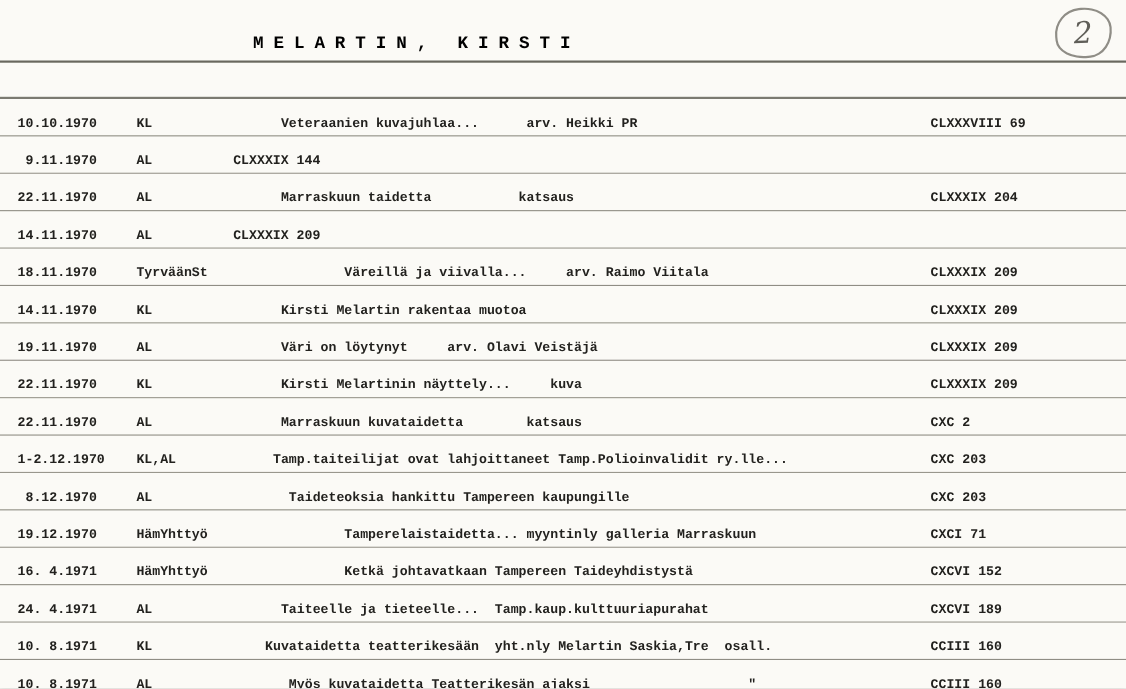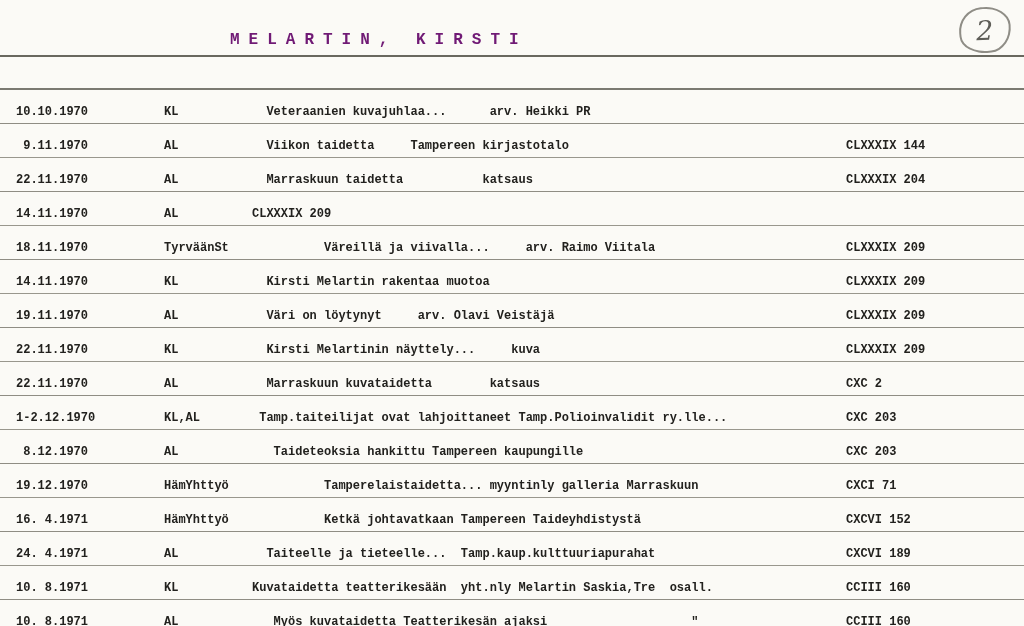--- a/index.html
+++ b/index.html
@@ -9,21 +9,21 @@
     background:#fbfaf6;
     font-family:"Liberation Mono","DejaVu Sans Mono",monospace;
     color:#22211e;
     overflow:hidden;
     box-shadow:0 0 4px rgba(0,0,0,.25);
   }
   .page-title{
     position:absolute;top:31px;left:230px;
     font-size:16px;font-weight:600;
     letter-spacing:9px;
-    color:#701a75;
+    color:#000000;
     white-space:pre;
   }
   .rule{position:absolute;left:0;right:0;background:#6f6e66;}
   .rule-top{top:55px;height:2px;background:#69685f;}
   .rule-header{top:88px;height:2px;background:#7b7a71;}
   .page-badge{
     position:absolute;top:7px;right:13px;
     width:48px;height:42px;
     border:2px solid #8f8d86;
     border-radius:48% 52% 44% 56% / 54% 46% 58% 42%;
@@ -45,22 +45,22 @@
     height:29px;
     padding:0 0 4px 16px;
     border-bottom:1px solid #99978d;
     font-size:12px;
     font-weight:600;
     white-space:pre;
   }
   .row:nth-child(odd){border-bottom-color:#8f8d84;}
   .row:last-child{border-bottom:3px solid #4c4b45;}
   .c-date{flex:none;width:108px;white-space:pre;overflow:visible;}
-  .c-src{flex:none;width:88px;white-space:pre;overflow:visible;margin-left:40px;}
-  .c-title{flex:1 1 auto;min-width:0;white-space:pre;overflow:visible;}
+  .c-src{flex:none;width:88px;white-space:pre;overflow:visible;}
+  .c-title{flex:1 1 auto;min-width:0;white-space:pre;overflow:visible;margin-left:29px;}
   .c-ref{flex:none;width:178px;white-space:pre;}
 </style>
 </head>
 <body>
 
 <div class="page">
 
   <div class="page-title">MELARTIN, KIRSTI</div>
 
   <div class="page-badge">
@@ -68,25 +68,25 @@
   </div>
 
   <div class="rule rule-top"></div>
   <div class="rule rule-header"></div>
 
   <div class="rows">
     <div class="row">
       <span class="c-date">10.10.1970</span>
       <span class="c-src">KL</span>
       <span class="c-title">  Veteraanien kuvajuhlaa...      arv. Heikki PR</span>
+      <span class="c-ref">CLXXXVIII 69</span>
     </div>
     <div class="row">
       <span class="c-date"> 9.11.1970</span>
       <span class="c-src">AL</span>
-      <span class="c-title">  Viikon taidetta     Tampereen kirjastotalo</span>
       <span class="c-ref">CLXXXIX 144</span>
     </div>
     <div class="row">
       <span class="c-date">22.11.1970</span>
       <span class="c-src">AL</span>
       <span class="c-title">  Marraskuun taidetta           katsaus</span>
       <span class="c-ref">CLXXXIX 204</span>
     </div>
     <div class="row">
       <span class="c-date">14.11.1970</span>

